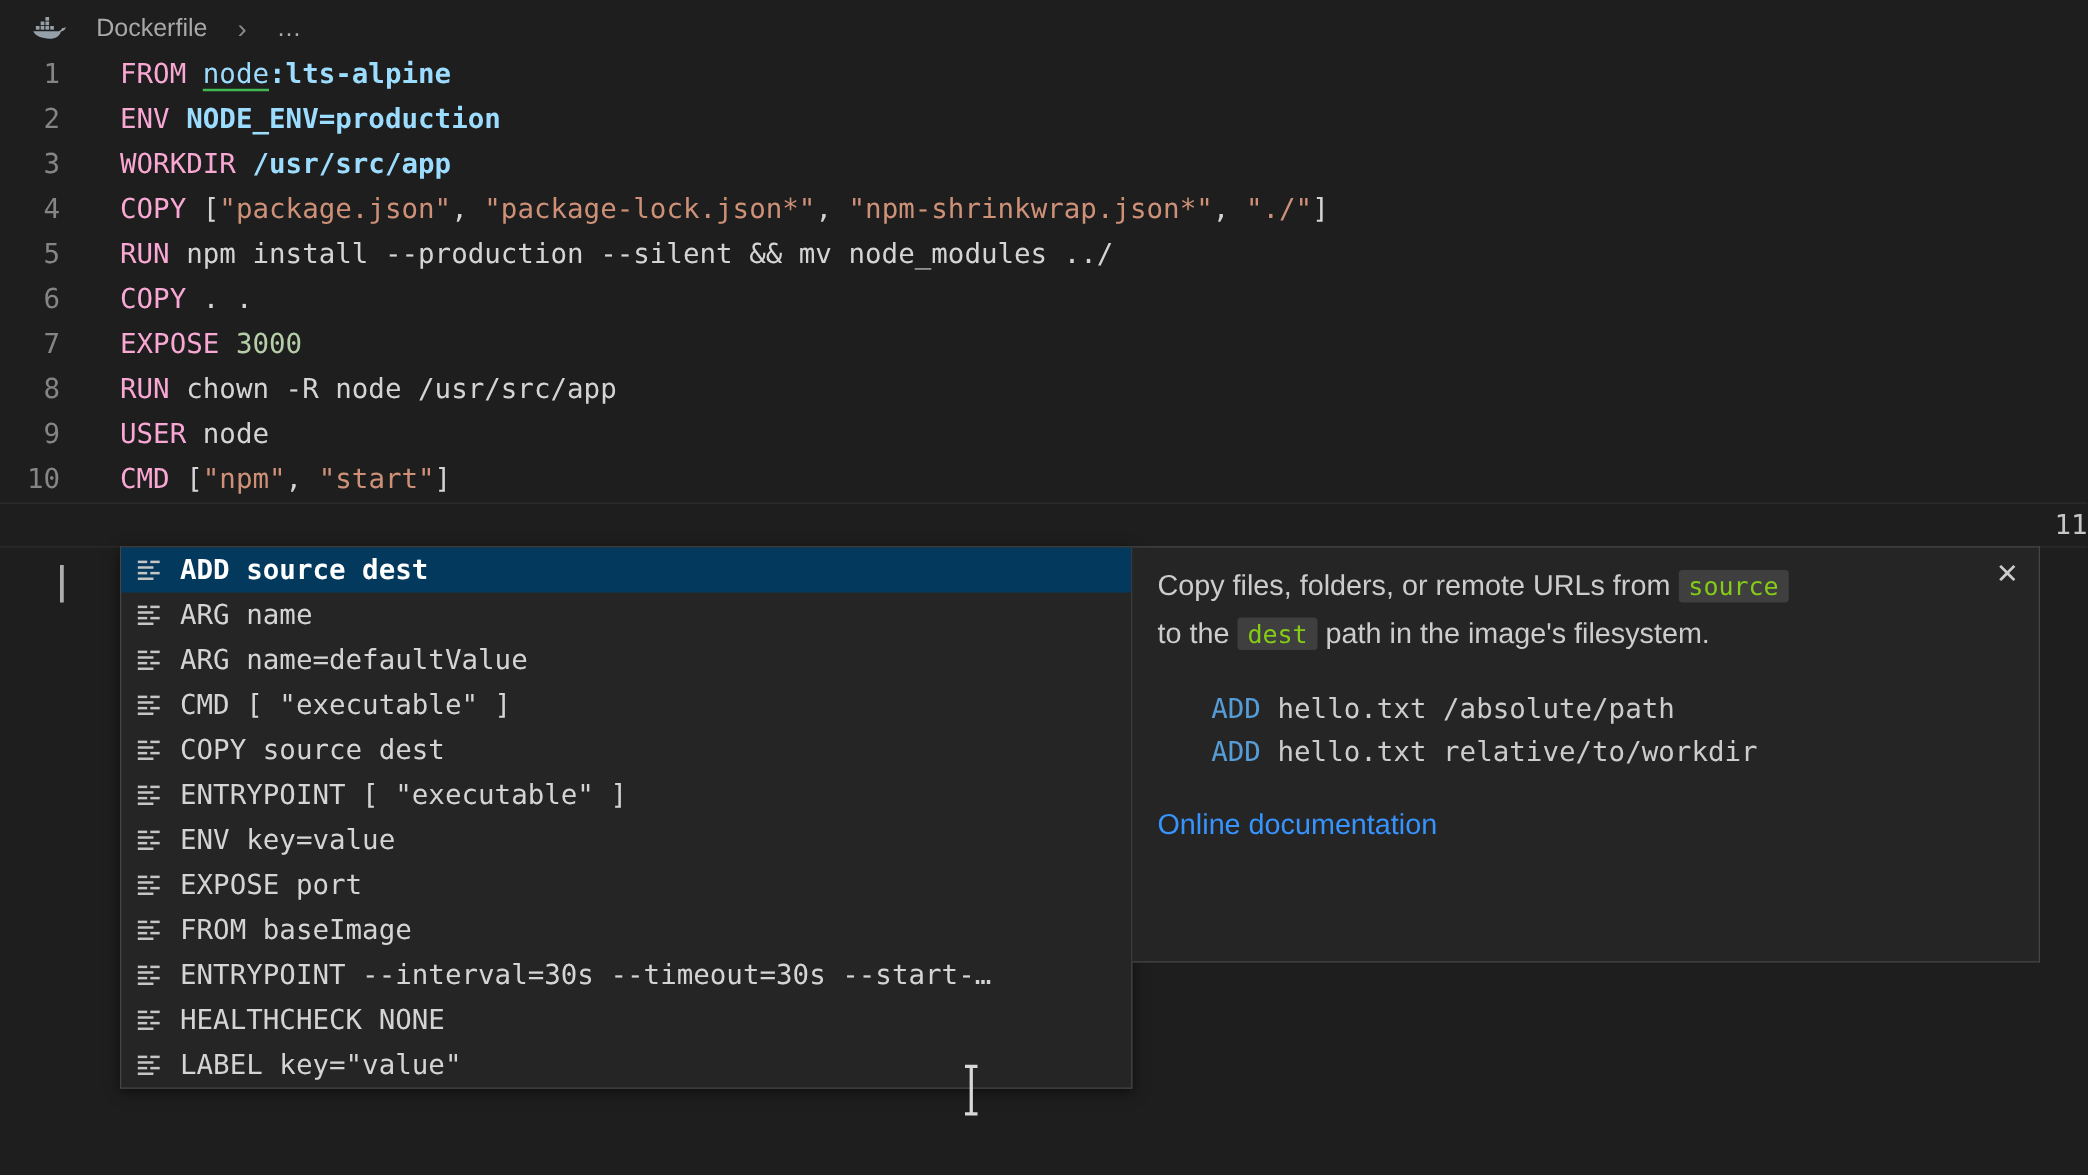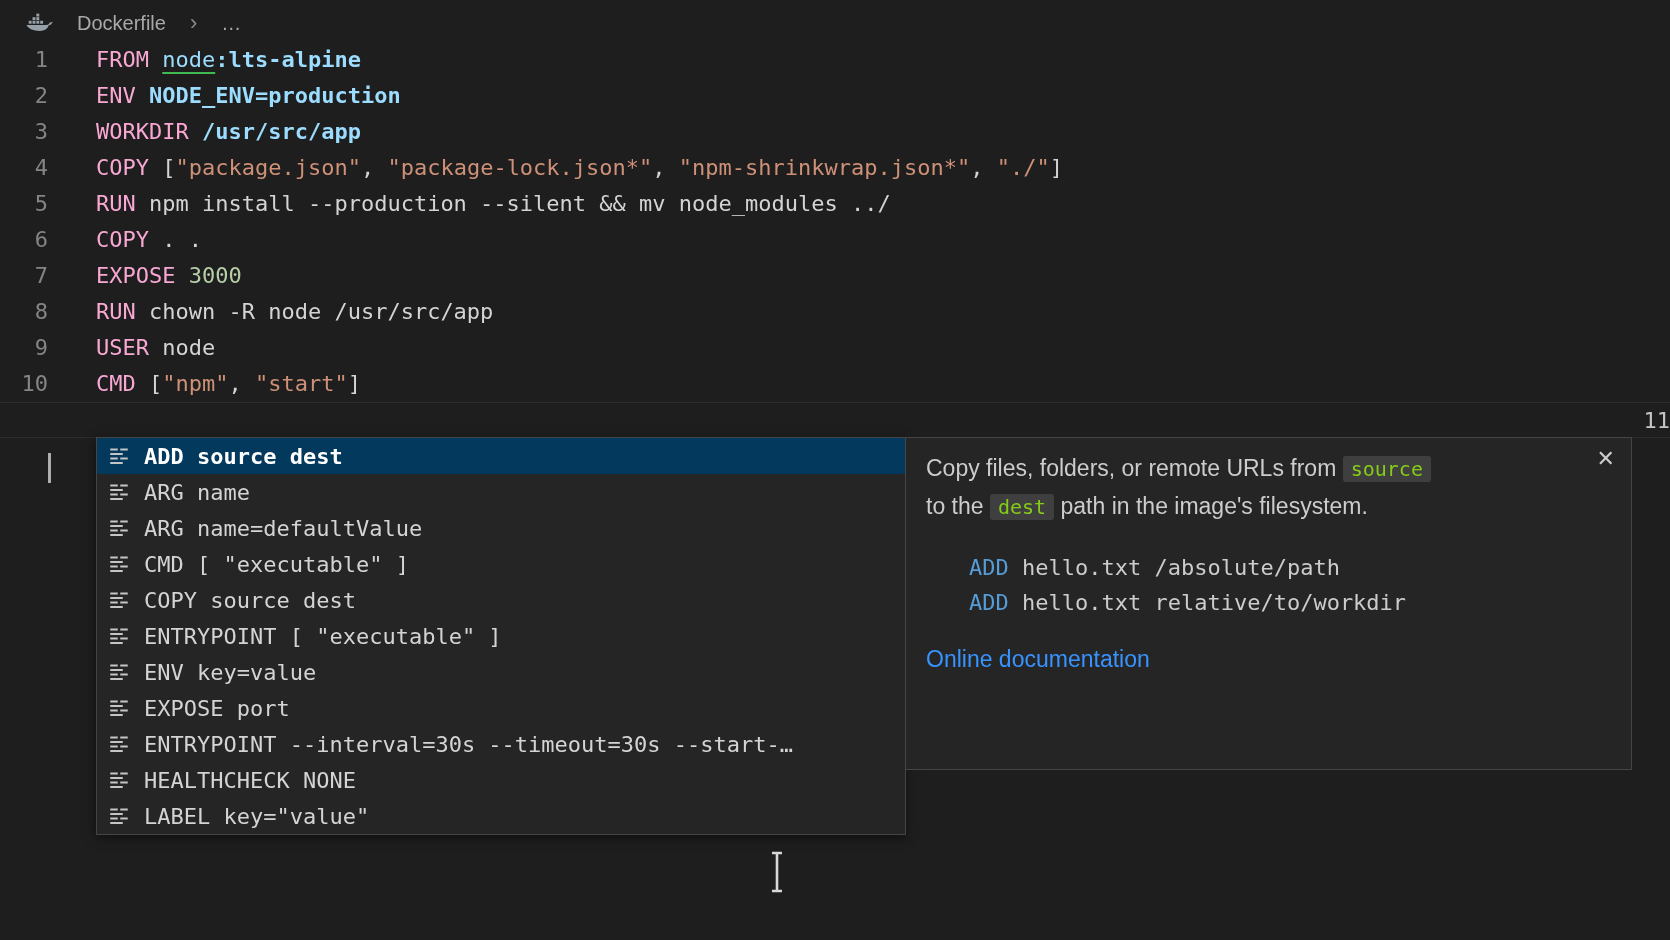--- a/index.html
+++ b/index.html
@@ -214,20 +214,30 @@
           </svg></span><span class="suggest-label">EXPOSE port</span></div>
       <div class="suggest-item"><span class="suggest-icon"><svg width="20" height="20" viewBox="0 0 16 16">
             <g fill="#C5C5C5">
               <rect x="1" y="2" width="6" height="1.6"></rect>
               <rect x="9" y="2" width="6" height="1.6"></rect>
               <rect x="1" y="5.6" width="10" height="1.6"></rect>
               <rect x="1" y="9.2" width="6" height="1.6"></rect>
               <rect x="9" y="9.2" width="6" height="1.6"></rect>
               <rect x="1" y="12.8" width="10" height="1.6"></rect>
             </g>
+          </svg></span><span class="suggest-label">FROM baseImage</span></div>
+      <div class="suggest-item"><span class="suggest-icon"><svg width="20" height="20" viewBox="0 0 16 16">
+            <g fill="#C5C5C5">
+              <rect x="1" y="2" width="6" height="1.6"></rect>
+              <rect x="9" y="2" width="6" height="1.6"></rect>
+              <rect x="1" y="5.6" width="10" height="1.6"></rect>
+              <rect x="1" y="9.2" width="6" height="1.6"></rect>
+              <rect x="9" y="9.2" width="6" height="1.6"></rect>
+              <rect x="1" y="12.8" width="10" height="1.6"></rect>
+            </g>
           </svg></span><span class="suggest-label">ENTRYPOINT --interval=30s --timeout=30s --start-…</span></div>
       <div class="suggest-item"><span class="suggest-icon"><svg width="20" height="20" viewBox="0 0 16 16">
             <g fill="#C5C5C5">
               <rect x="1" y="2" width="6" height="1.6"></rect>
               <rect x="9" y="2" width="6" height="1.6"></rect>
               <rect x="1" y="5.6" width="10" height="1.6"></rect>
               <rect x="1" y="9.2" width="6" height="1.6"></rect>
               <rect x="9" y="9.2" width="6" height="1.6"></rect>
               <rect x="1" y="12.8" width="10" height="1.6"></rect>
             </g>

